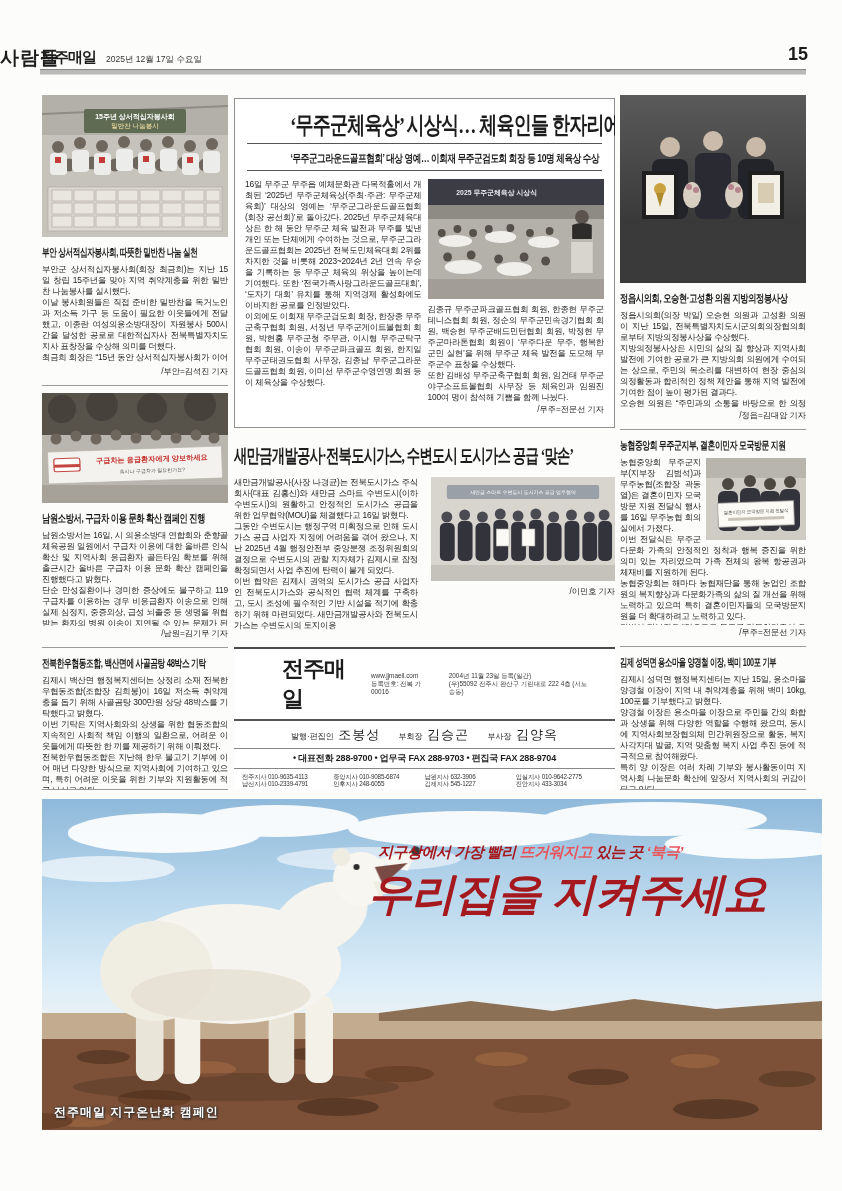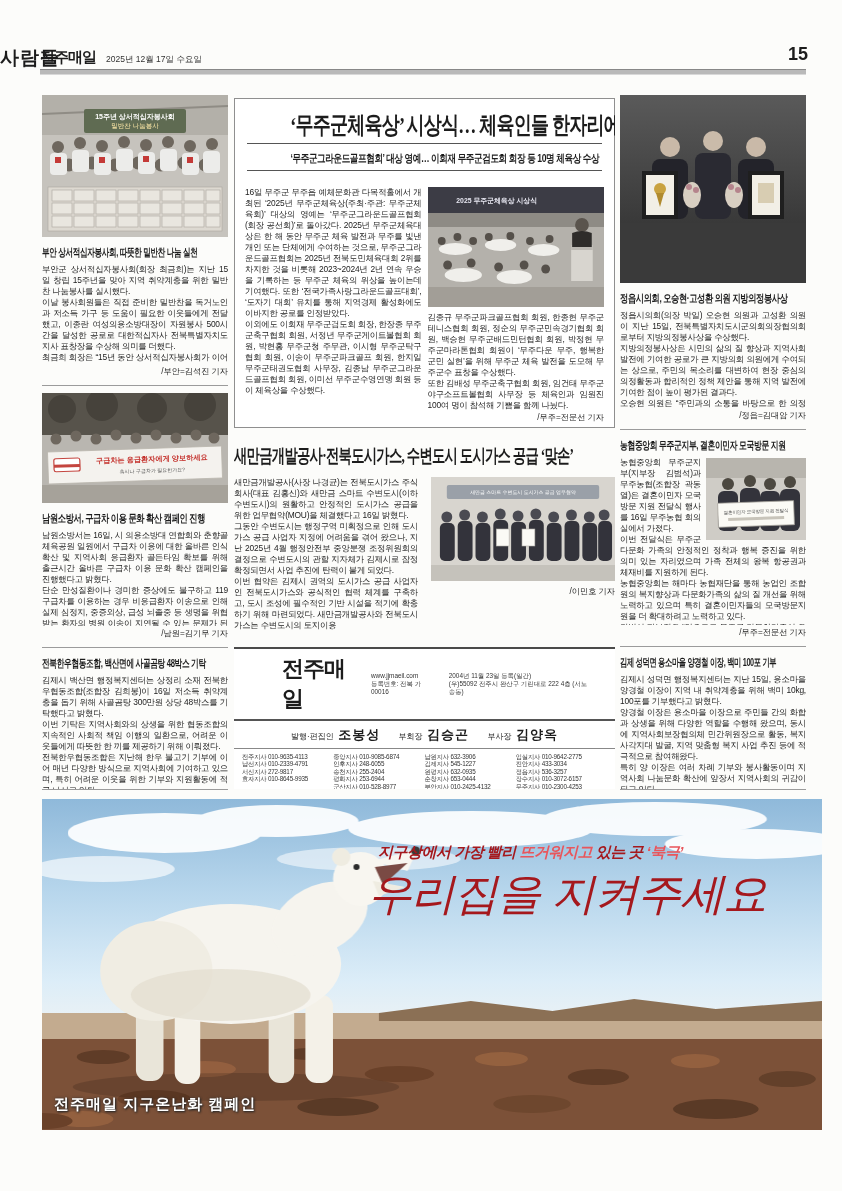--- a/index.html
+++ b/index.html
@@ -21,49 +21,49 @@
   .photo svg{display:block;width:100%;height:100%;}
   .h-side{font-size:11px;font-weight:bold;white-space:nowrap;transform-origin:0 50%;letter-spacing:-0.5px;margin:8px 0 4px 0;}
   .body-txt{font-size:8.4px;line-height:11px;text-align:justify;letter-spacing:-0.2px;color:#222;overflow:hidden;}
   .flow{white-space:pre-line;}
   .byline{font-size:8.2px;text-align:right;color:#222;margin-top:2px;}
   .rule{border:0;border-top:1px solid #9b9b9b;margin:8px 0 7px 0;}
   
   #main-box{position:absolute;left:0;top:3px;width:379px;height:328px;border:1px solid #8f8f8f;background:#fff;padding:0;}
   .h-main-wrap{text-align:center;margin-top:10px;height:30px;}
   .h-main{display:inline-block;font-family:"Liberation Serif",serif;font-size:24px;font-weight:bold;white-space:nowrap;transform:scaleX(.75);letter-spacing:-1px;}
-  .subhead-band{margin:4px 12px 8px 12px;border-top:1px solid #555;border-bottom:1px solid #555;padding:4px 0;text-align:right;}
+  .subhead-band{margin:4px 12px 0 12px;border-top:1px solid #555;border-bottom:1px solid #555;padding:4px 0;text-align:right;}
   .h-sub{display:inline-block;font-size:11px;font-weight:bold;white-space:nowrap;transform:scaleX(.78);letter-spacing:-0.5px;}
   .main-cols{display:flex;gap:6px;padding:8px 10px 0 10px;}
   .main-col{width:50%;}
   
   #mou{position:absolute;left:0;top:346px;width:381px;}
   .h-mou{font-family:"Liberation Serif",serif;font-size:19px;font-weight:bold;white-space:nowrap;transform:scaleX(.70);transform-origin:0 50%;letter-spacing:-1px;margin:2px 0 8px 0;}
   .mou-cols{display:flex;gap:13px;}
   .mou-col{width:50%;}
   
   #masthead{position:absolute;left:0;top:552px;width:381px;border-top:2px solid #4a4a4a;border-bottom:2px solid #4a4a4a;background:#fff;}
   .mh-row1{display:flex;align-items:center;padding:5px 8px;border-bottom:2px solid #555;}
   .mh-logo{font-size:22px;font-weight:bold;letter-spacing:-1px;margin:0 10px 0 40px;}
   .mh-mini{font-size:6.4px;line-height:8px;color:#333;white-space:pre-line;margin-right:14px;}
   .mh-row2{text-align:center;padding:4px 0;border-bottom:1px solid #888;}
   .mh-role{font-size:8px;color:#222;}
-  .mh-name{font-size:13px;font-weight:bold;letter-spacing:1px;margin-right:14px;}
+  .mh-name{font-size:13px;font-weight:normal;letter-spacing:1px;margin-right:14px;}
   .mh-row3{text-align:center;font-size:9px;font-weight:bold;padding:3px 0;border-bottom:1px solid #888;letter-spacing:-0.2px;}
   .mh-branches{display:flex;padding:4px 8px;border-bottom:2px solid #555;}
   .mh-bcol{flex:1;font-size:6.3px;line-height:7.4px;color:#333;white-space:pre-line;letter-spacing:-0.2px;}
   .bottom-rule{height:0;border-top:1px solid #9b9b9b;top:789px;}
   
   #ad{position:absolute;left:42px;top:799px;width:764px;height:331px;overflow:hidden;
       background:linear-gradient(180deg,#8fb9da 0%,#b7d6ec 28%,#dcedf8 55%,#e9f1f5 66%,#d8ccb8 70%);padding-left:16px;}
   #ad svg{position:absolute;left:0;top:0;width:100%;height:100%;}
   .ad-tag{position:absolute;left:336px;top:44px;font-size:15px;font-weight:bold;font-style:italic;letter-spacing:-0.5px;white-space:nowrap;}
-  .ad-head{position:absolute;left:326px;top:66px;font-size:44px;font-weight:normal;font-style:italic;letter-spacing:-1px;white-space:nowrap;}
+  .ad-head{position:absolute;left:326px;top:66px;font-size:44px;font-weight:bold;font-style:italic;letter-spacing:-1px;white-space:nowrap;}
   .ad-body{position:absolute;left:336px;top:134px;width:414px;font-size:12.5px;line-height:19px;font-weight:600;text-align:justify;letter-spacing:-0.3px;}
-  .ad-caption{position:absolute;left:12px;bottom:16px;font-size:15px;font-weight:bold;color:#fff;
+  .ad-caption{position:absolute;left:12px;bottom:9px;font-size:12px;font-weight:bold;color:#fff;
       text-shadow:0 0 3px #333,1px 1px 2px #222;letter-spacing:1px;}
 </style>
 </head>
 <body>
 
 <div class="page">
 
   <div class="abs hdr-paper">전주매일</div>
   <div class="abs hdr-date">2025년 12월 17일 수요일</div>
   <div class="abs hdr-section">사람들</div>
@@ -306,20 +306,21 @@
 (우)55092 전주시 완산구 기린대로 222 4층 (서노송동)</span>
       </div>
       <div class="mh-row2">
         <span class="mh-role">발행·편집인</span>
         <span class="mh-name">조봉성</span>
         <span class="mh-role">부회장</span>
         <span class="mh-name">김승곤</span>
         <span class="mh-role">부사장</span>
         <span class="mh-name" style="margin-right:0">김양옥</span>
       </div>
+      <div class="mh-row3">• 대표전화 288-9700     • 업무국 FAX 288-9703     • 편집국 FAX 288-9704</div>
       <div class="mh-branches">
         <div class="mh-bcol">전주지사  010-9635-4113
 남선지사  010-2339-4791
 서신지사  272-9817
 효자지사  010-8645-9935</div>
         <div class="mh-bcol">중앙지사  010-9085-6874
 인후지사  248-6055
 송천지사  255-2404
 평화지사  253-6944
 군산지사  010-528-8977

